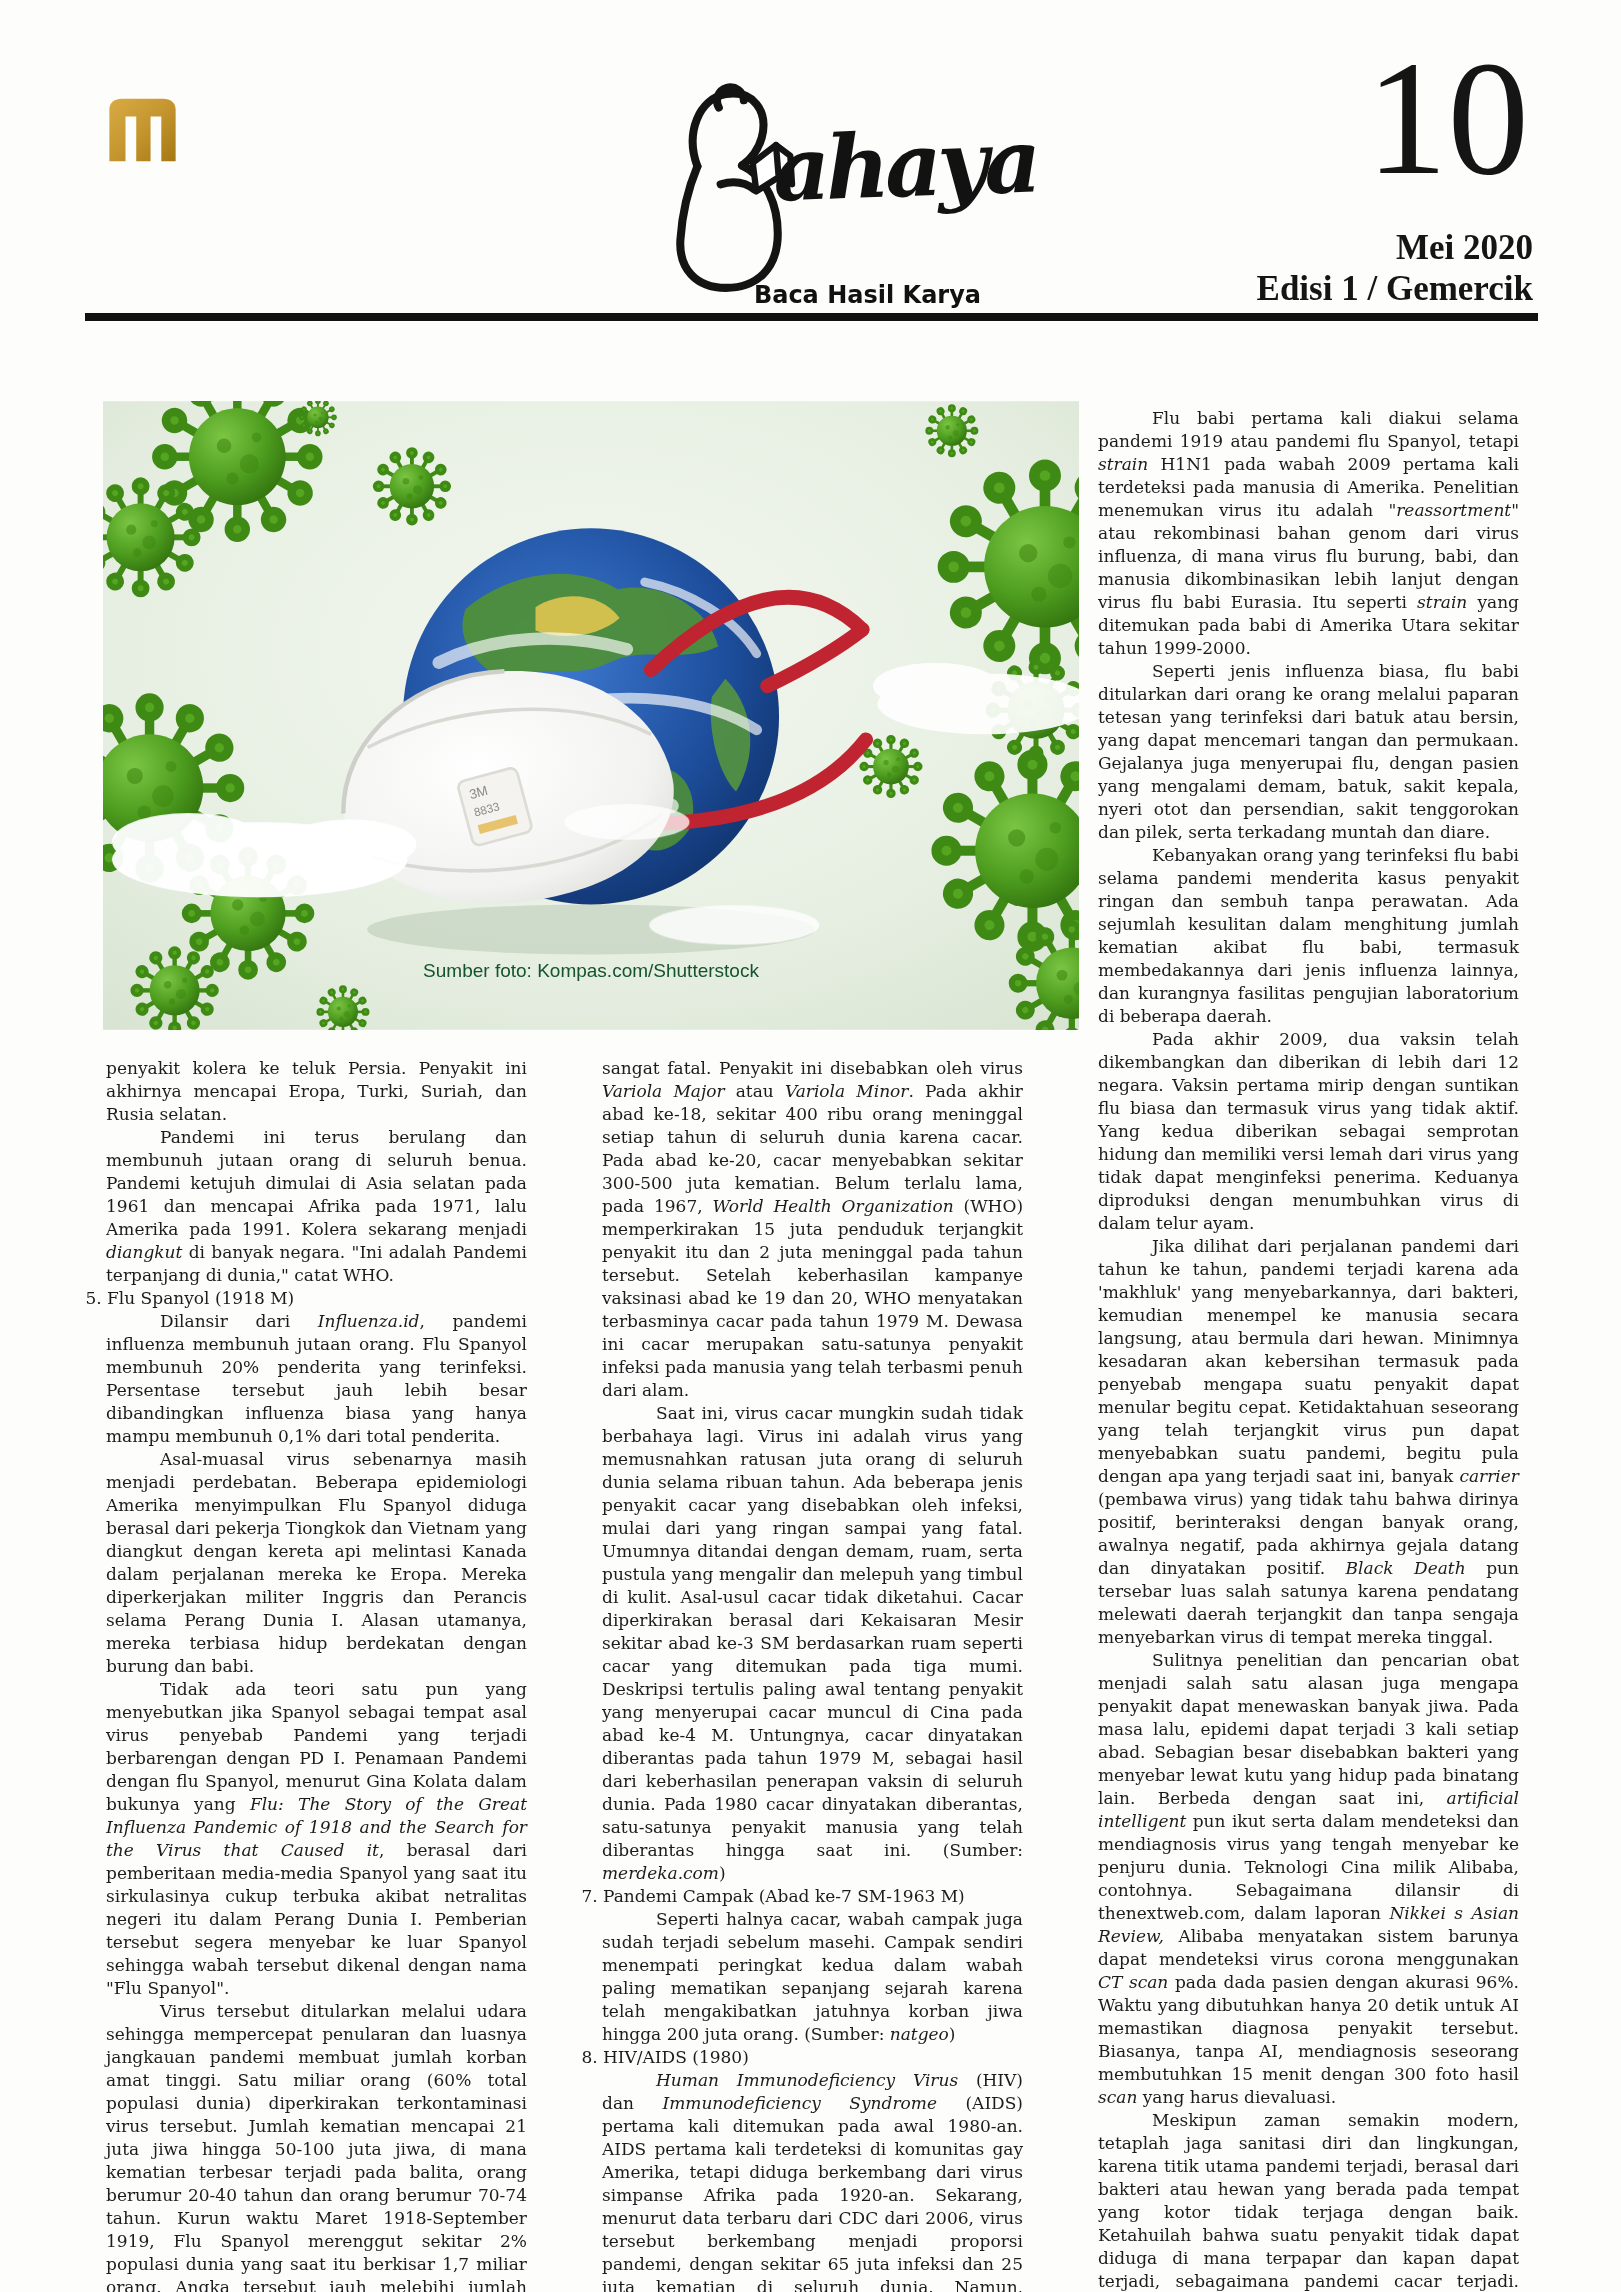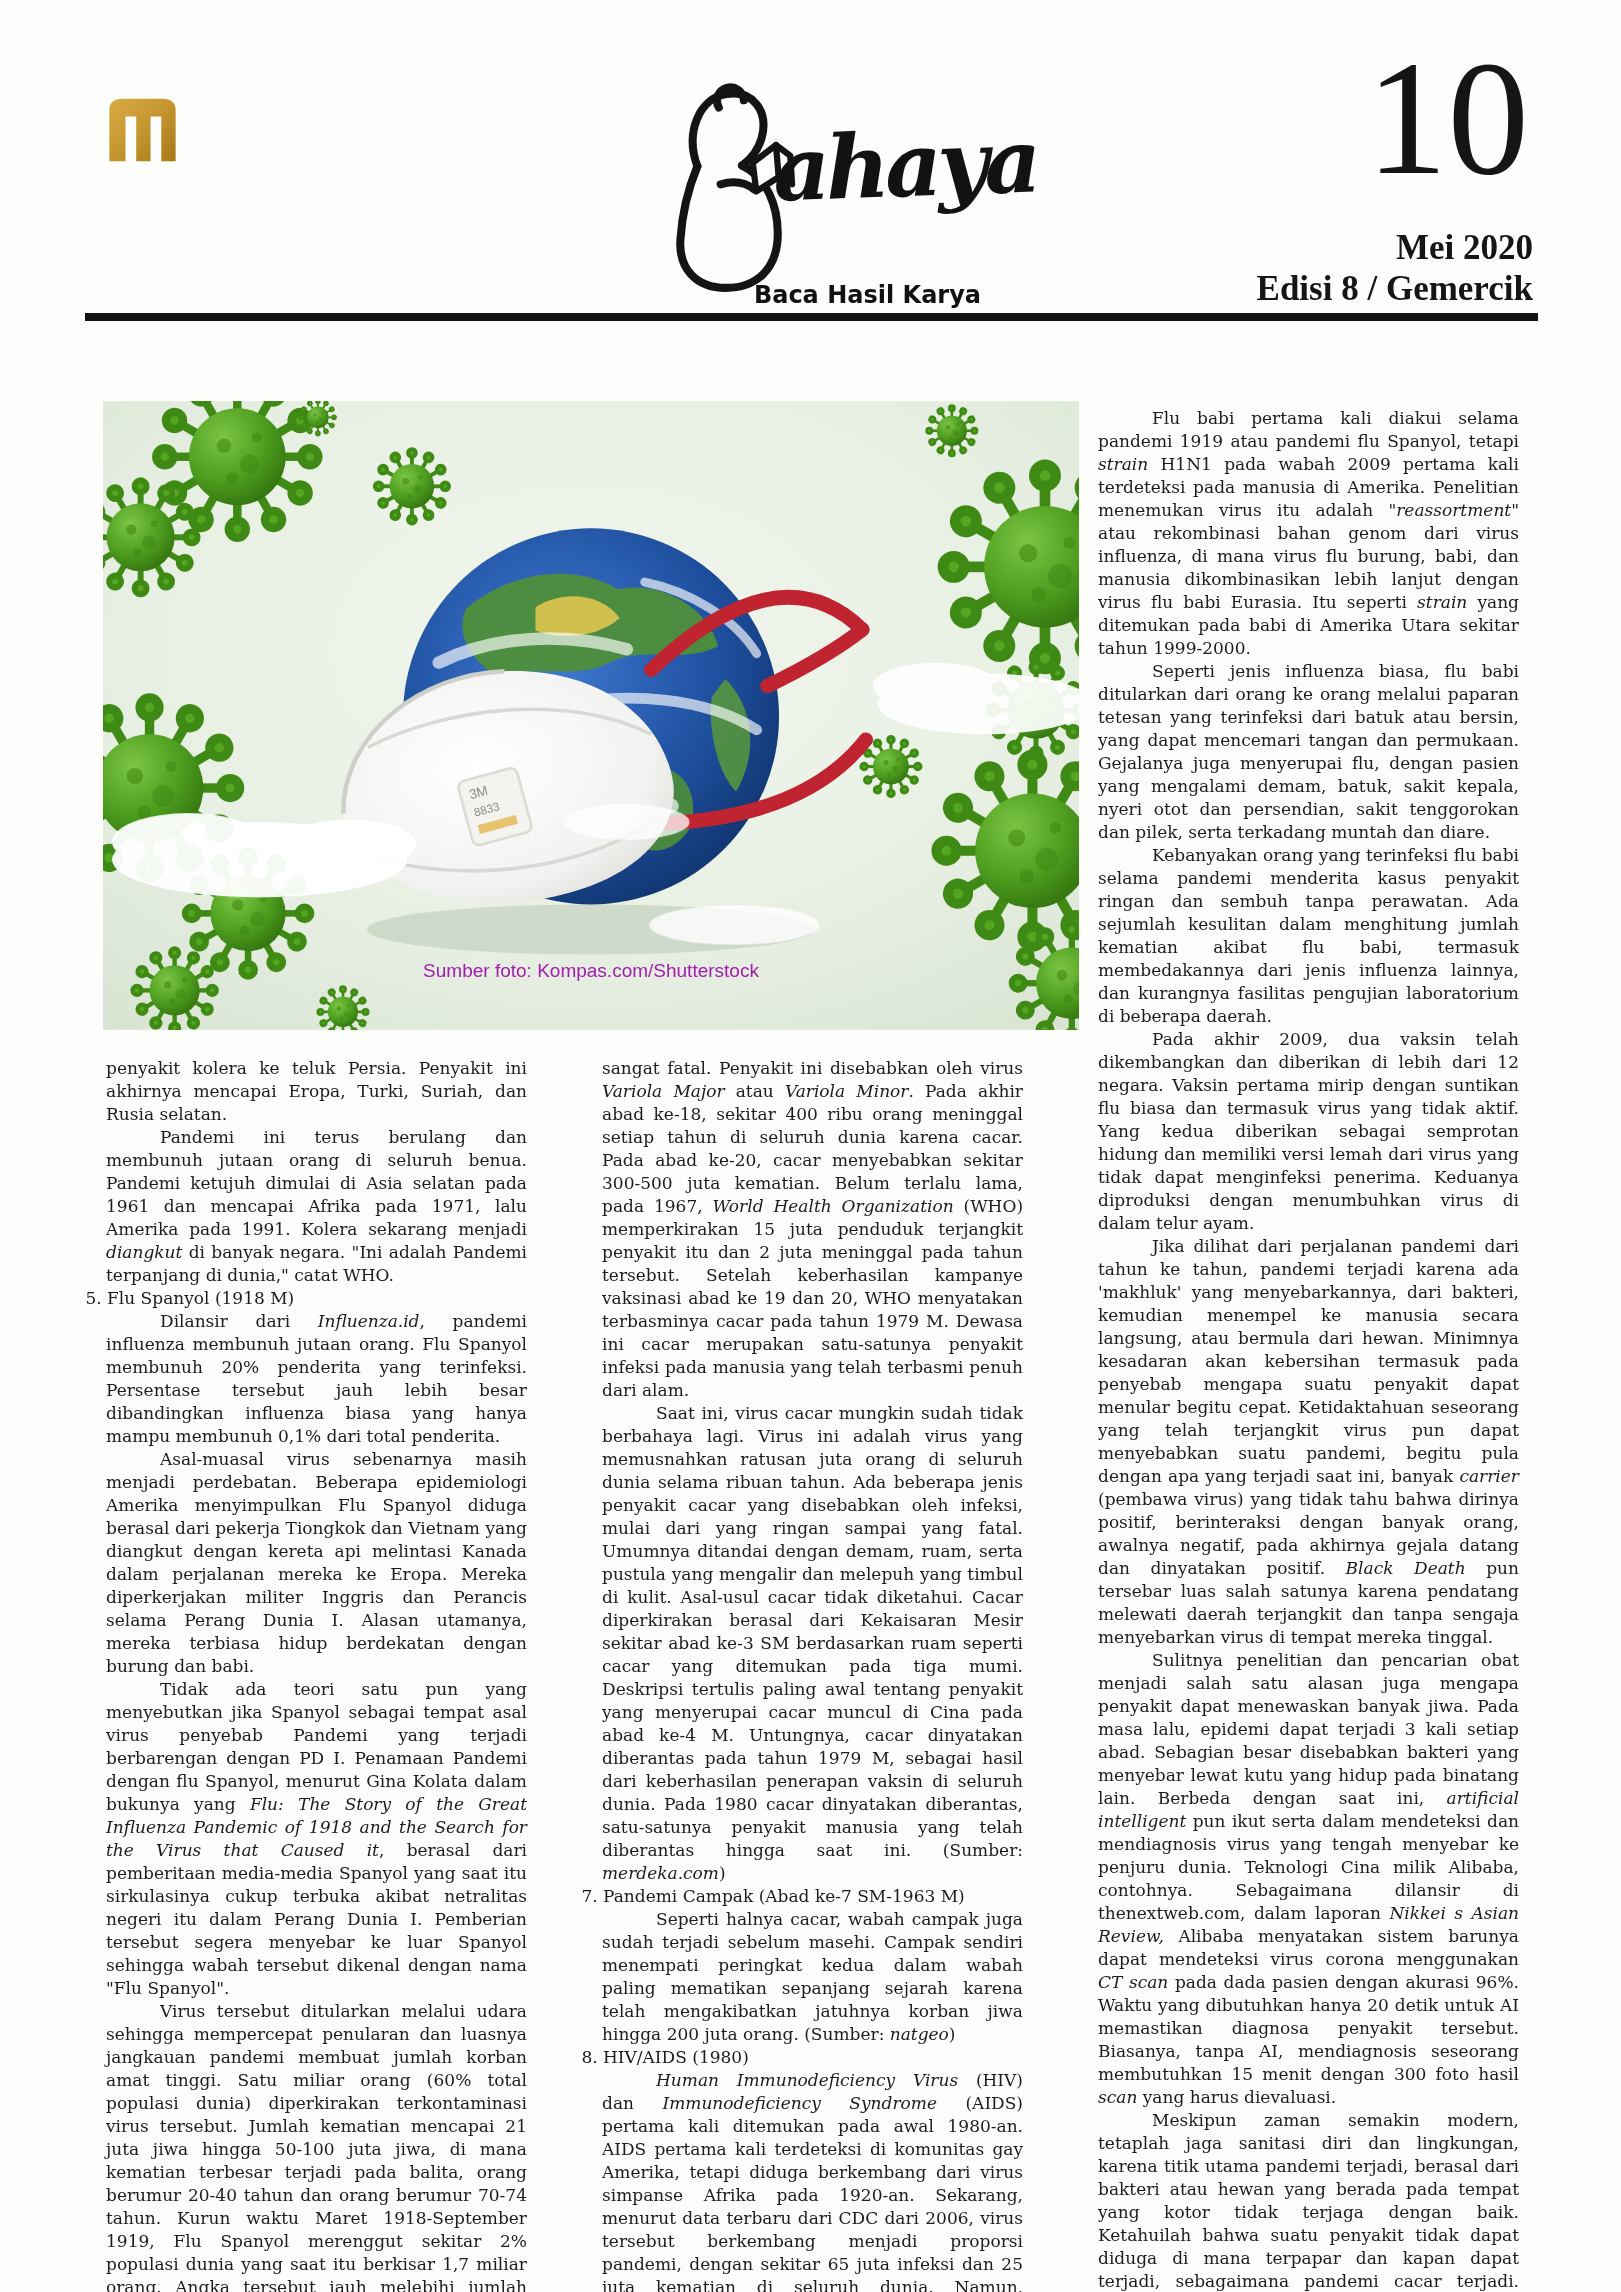--- a/index.html
+++ b/index.html
@@ -32,21 +32,21 @@
   }
   .issue-date { top:228px; }
   .issue-edition { top:269px; }
   .rule { position:absolute; left:85px; top:313px; width:1453px; height:8px; background:#121212; }
 
   
   figure.photo { position:absolute; left:103px; top:401px; width:976px; height:629px; margin:0; }
   figure.photo svg { display:block; }
   figcaption.photo-caption {
     position:absolute; left:0; bottom:48px; width:100%; text-align:center;
-    font-family:"Liberation Sans", sans-serif; font-size:19px; color:#a21caf;
+    font-family:"Liberation Sans", sans-serif; font-size:19px; color:#14532d;
   }
 
   
   .col { position:absolute; width:421px; }
   .col1 { left:106px; top:1057px; }
   .col2 { left:602px; top:1057px; }
   .col3 { left:1098px; top:407px; }
   .bp, .bh {
     margin:0; font-size:17px; line-height:23px; text-align:justify;
     color:#1c1c1e; hyphens:none;
@@ -86,21 +86,21 @@
           <path d="M60,120 C74,116 88,118 98,126"></path>
         </g>
       </svg>
     </div>
     <div class="script-title">ahaya</div>
     <div class="tagline">Baca Hasil Karya</div>
   </div>
 
   <div class="pagenum">10</div>
   <div class="issue-date">Mei 2020</div>
-  <div class="issue-edition">Edisi 8 / Gemercik</div>
+  <div class="issue-edition">Edisi 1 / Gemercik</div>
   <div class="rule"></div>
 
   <figure class="photo">
     <svg width="976" height="629" viewBox="0 0 1090 702">
       <defs>
         <radialGradient id="bgGrad" cx="50%" cy="40%" r="80%">
           <stop offset="0" stop-color="#f3f7ef"></stop>
           <stop offset="0.6" stop-color="#e7efe2"></stop>
           <stop offset="1" stop-color="#d7e3d1"></stop>
         </radialGradient>

